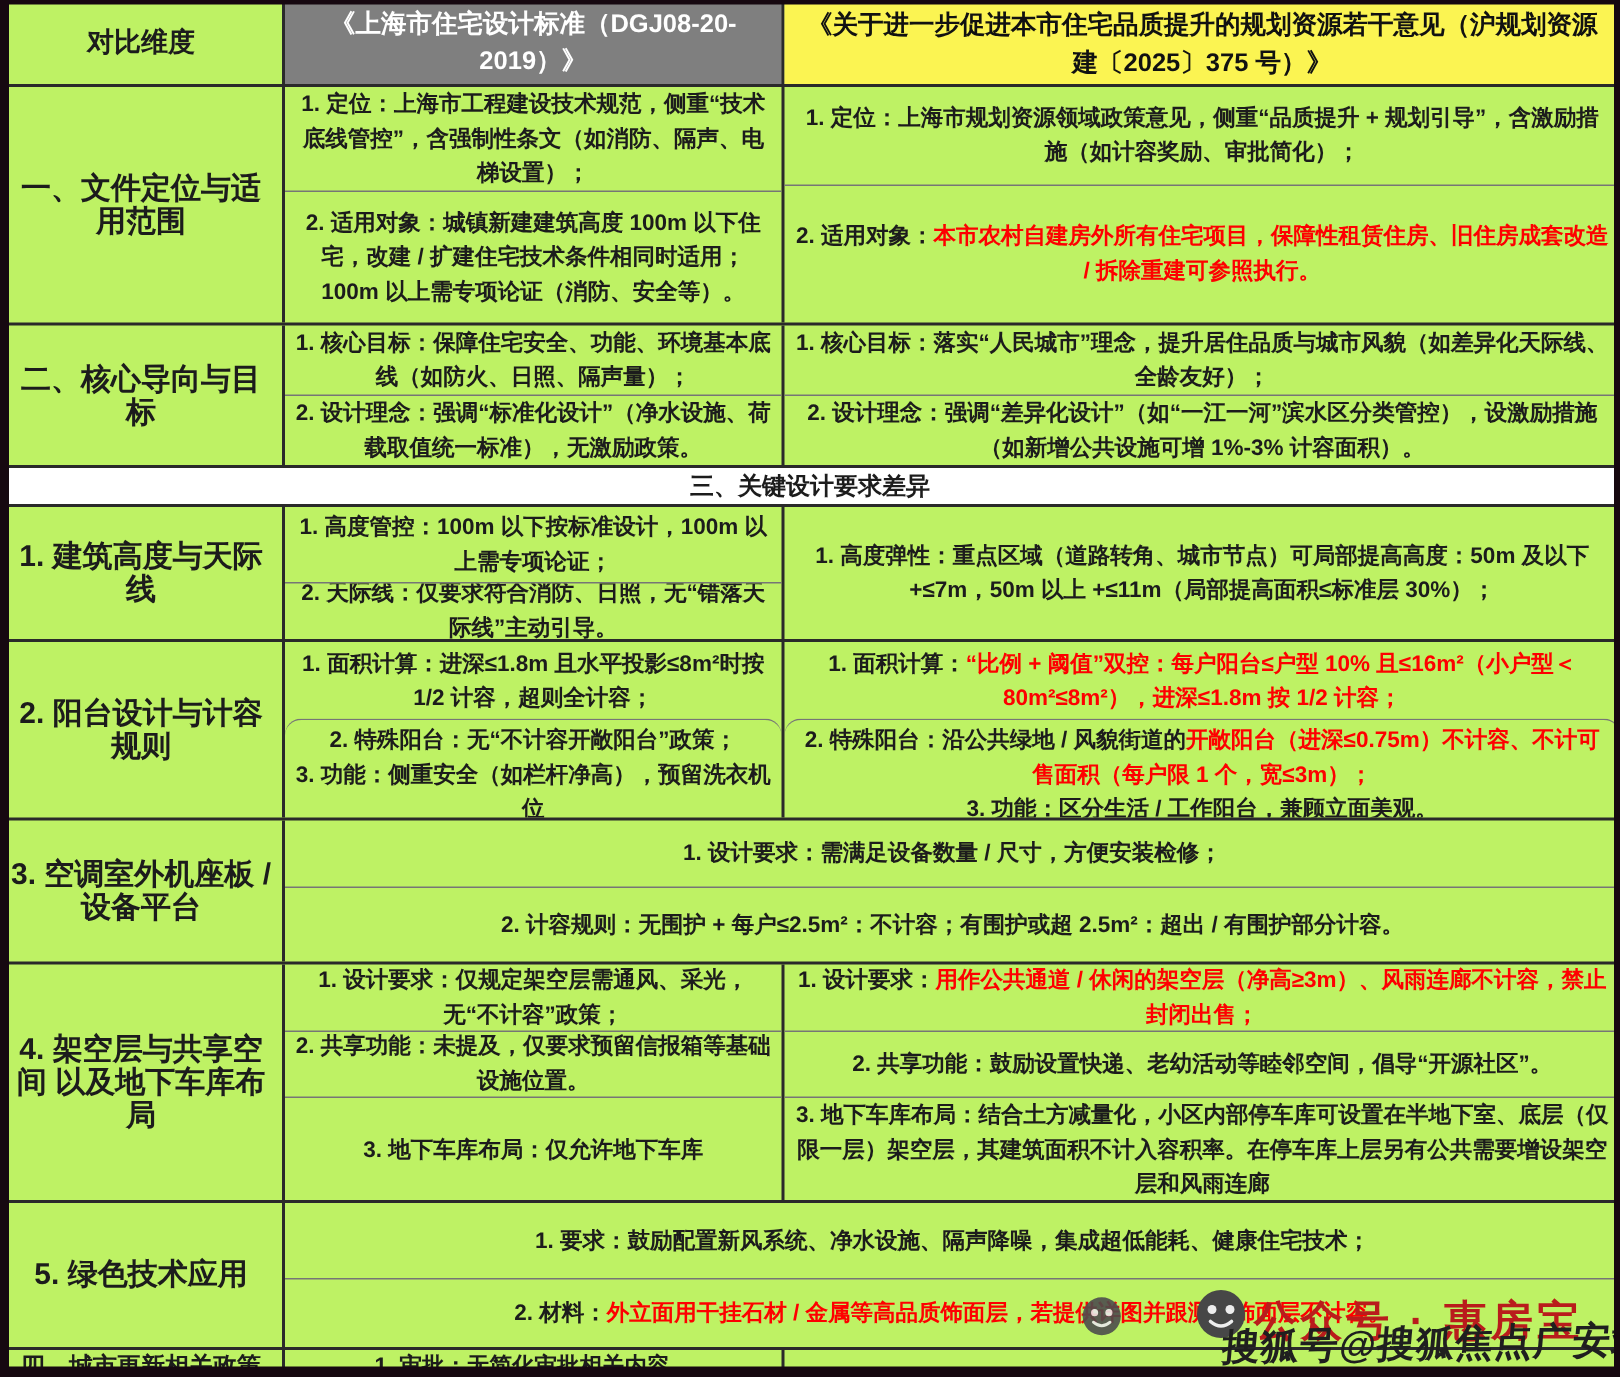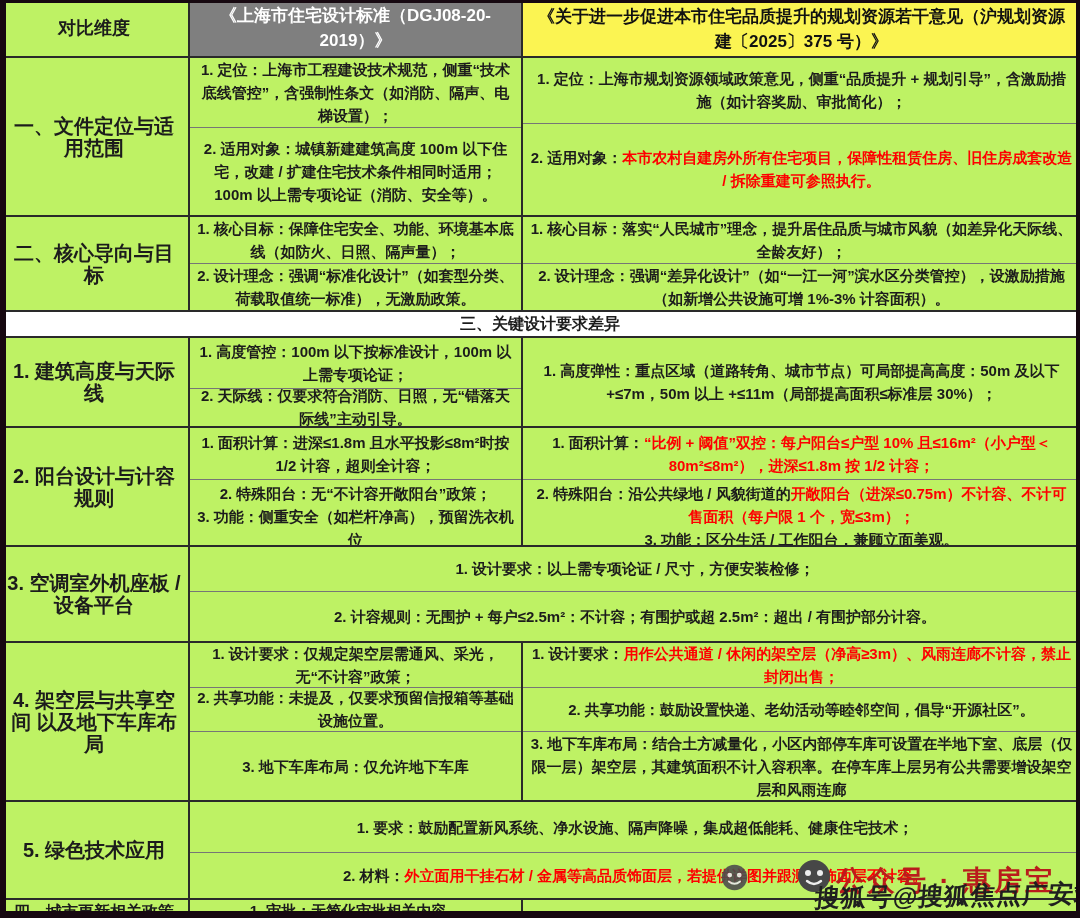--- a/index.html
+++ b/index.html
@@ -11,21 +11,21 @@
   .c1{width:190px;box-sizing:border-box;border-right:2px solid #2a2a2a;
       display:flex;align-items:center;justify-content:center;text-align:center;
       font-weight:700;font-size:20px;line-height:22px;padding:2px 6px;}
   .c2{width:333px;box-sizing:border-box;border-right:2px solid #2a2a2a;}
   .c3{flex:1;box-sizing:border-box;}
   .stack{display:flex;flex-direction:column;}
   .sub{box-sizing:border-box;border-top:1px solid #767676;display:flex;
        align-items:center;justify-content:center;padding:2px 7px;overflow:hidden;}
   .sub:first-child{border-top:none;}
   .para{margin:0;width:100%;text-align:center;font-size:15px;line-height:23px;font-weight:700;}
-  .group{display:flex;flex-direction:column;justify-content:space-around;}
+  .group{display:flex;flex-direction:column;justify-content:space-around;border-radius:11px;}
   .red{color:#fe0000;}
   .hdr{display:flex;align-items:center;justify-content:center;text-align:center;
        font-weight:700;padding:2px 8px;box-sizing:border-box;}
   .hdr-dim{font-size:18px;}
   .hdr-gray{background:#7f7f7f;color:#ffffff;font-size:17px;line-height:25px;}
   .hdr-yellow{background:#fbf452;color:#111;font-size:17px;line-height:25px;align-items:flex-end;}
   .banner{display:flex;align-items:center;justify-content:center;
           font-weight:700;font-size:16px;background:#fff;}
   .r-last .c1{font-size:16px;align-items:flex-start;line-height:17px;padding-top:3px;}
   .r-last .sub{align-items:flex-start;}
@@ -84,21 +84,21 @@
 
   <div class="row" style="height:95px">
     <div class="c1">
         <span>二、核心导向与目标</span>
       </div>
     <div class="c2 stack">
       <div class="sub" style="flex:1">
         <p class="para"><span>1. 核心目标：</span><span>保障住宅安全、功能、环境基本底线（如防火、日照、隔声量）；</span></p>
       </div>
       <div class="sub" style="flex:1">
-        <p class="para"><span>2. 设计理念：</span><span>强调“标准化设计”（如套型分类、荷载取值统一标准），无激励政策。</span></p>
+        <p class="para"><span>2. 设计理念：</span><span>强调“标准化设计”（净水设施、荷载取值统一标准），无激励政策。</span></p>
       </div>
     </div>
     <div class="c3 stack">
       <div class="sub" style="flex:1">
         <p class="para"><span>1. 核心目标：</span><span>落实“人民城市”理念，提升居住品质与城市风貌（如差异化天际线、全龄友好）；</span></p>
       </div>
       <div class="sub" style="flex:1">
         <p class="para"><span>2. 设计理念：</span><span>强调“差异化设计”（如“一江一河”滨水区分类管控），设激励措施（如新增公共设施可增 1%-3% 计容面积）。</span></p>
       </div>
     </div>
@@ -150,21 +150,21 @@
       </div>
     </div>
   </div>
 
   <div class="row" style="height:96px">
     <div class="c1">
         <span>3. 空调室外机座板 / 设备平台</span>
       </div>
     <div class="c3 stack">
       <div class="sub" style="flex:45">
-        <p class="para"><span>1. 设计要求：</span><span>以上需专项论证 / 尺寸，方便安装检修；</span></p>
+        <p class="para"><span>1. 设计要求：</span><span>需满足设备数量 / 尺寸，方便安装检修；</span></p>
       </div>
       <div class="sub" style="flex:51">
         <p class="para"><span>2. 计容规则：</span><span>无围护 + 每户≤2.5m²：不计容；有围护或超 2.5m²：超出 / 有围护部分计容。</span></p>
       </div>
     </div>
   </div>
 
   <div class="row" style="height:159px">
     <div class="c1">
         <span>4. 架空层与共享空间 以及地下车库布局</span>

